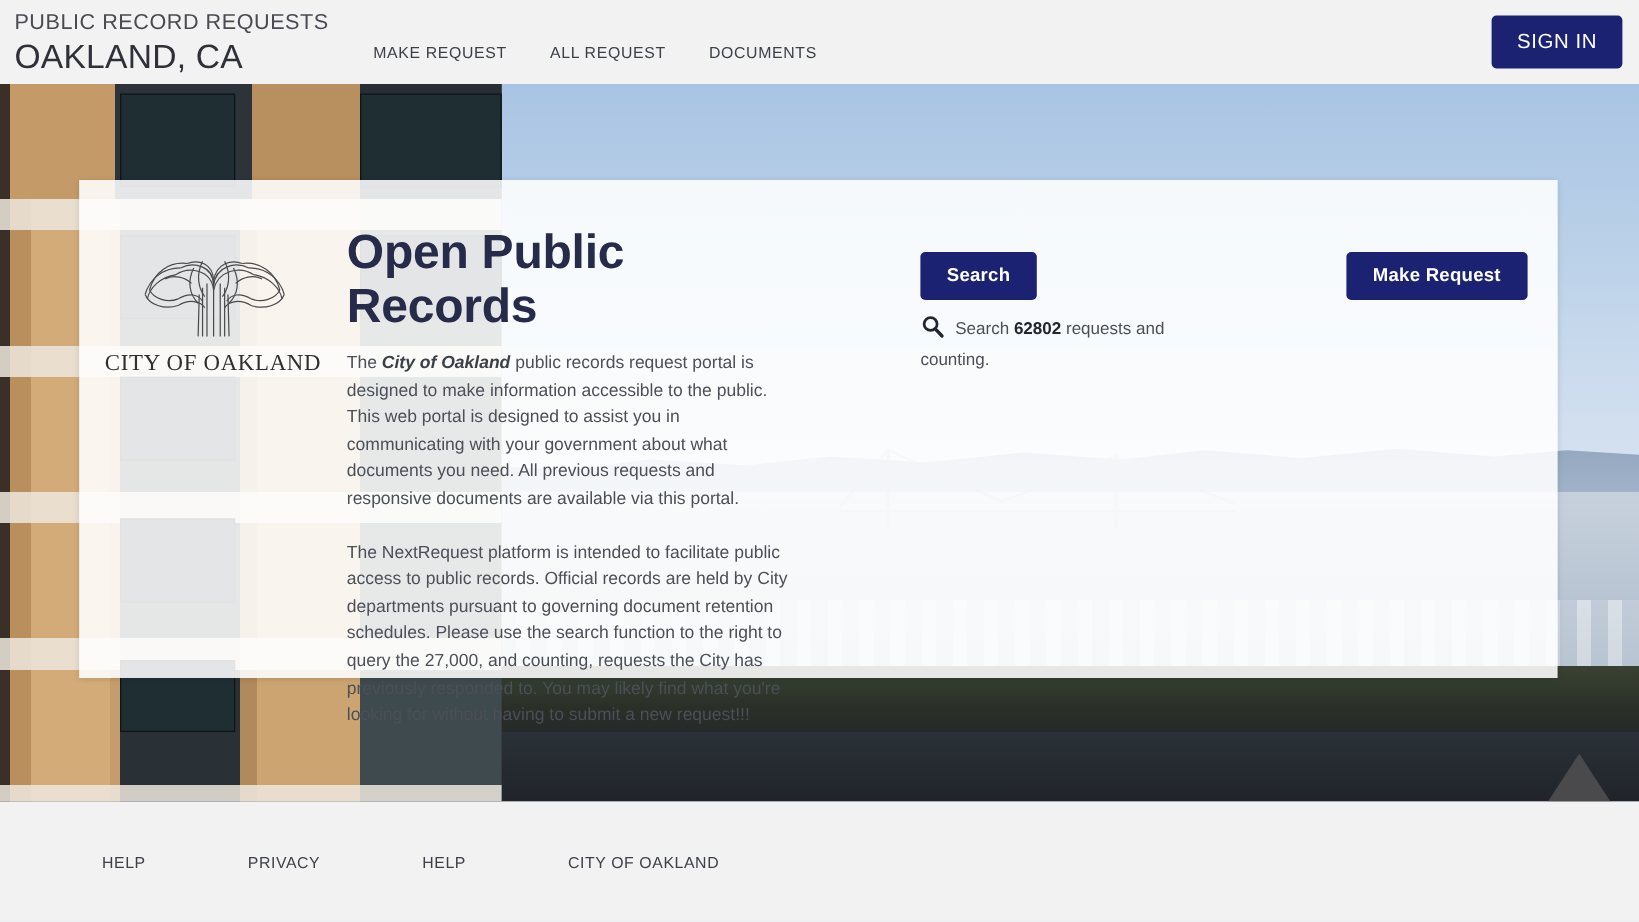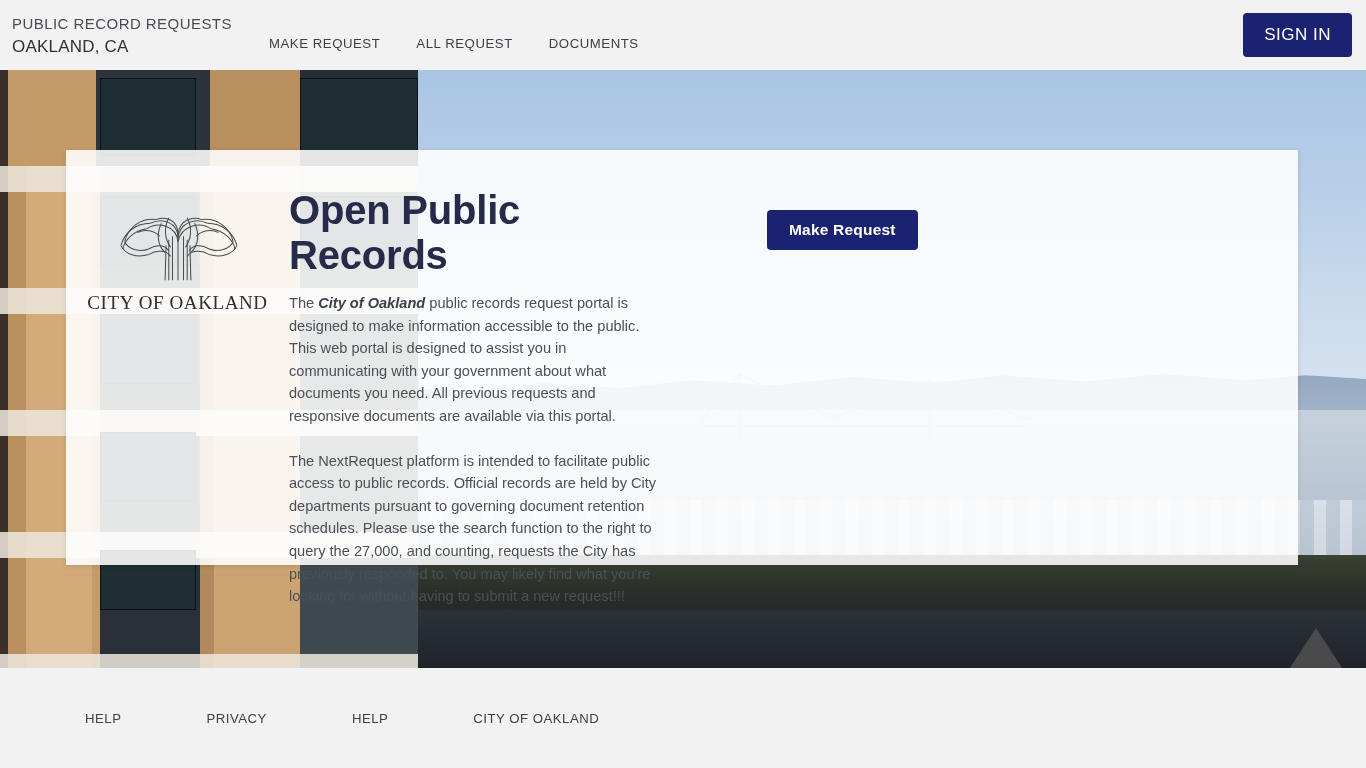--- a/index.html
+++ b/index.html
@@ -16,27 +16,27 @@
   .header {
     position: relative;
     height: 70px;
     background: #f2f2f3;
     display: flex;
     align-items: center;
     padding: 0 14px 0 12px;
   }
   .brand { display: flex; flex-direction: column; justify-content: center; line-height: 1; }
   .brand-eyebrow {
-    font-size: 15px;
+    font-size: 18px;
     letter-spacing: .45px;
     color: #4a4a52;
     margin-bottom: 7px;
   }
   .brand-title {
-    font-size: 17px;
+    font-size: 28px;
     letter-spacing: .2px;
     color: #2f3038;
     font-weight: 400;
   }
   .nav {
     display: flex;
     align-items: center;
     margin-left: 37px;
     padding-top: 16px;
   }
@@ -370,20 +370,31 @@
     </div>
 
     <div class="card-mid">
       <h1 class="card-title">Open Public Records</h1>
       <p class="card-p"><span>The </span><em>City of Oakland</em><span> public records request portal is designed to make information accessible to the public.  This web portal is designed to assist you in communicating with your government about what documents you need. All previous requests and responsive documents are available via this portal.</span></p>
       <p class="card-p">The NextRequest platform is intended to facilitate public access to public records. Official records are held by City departments pursuant to governing document retention schedules. Please use the search function to the right to query the 27,000, and counting, requests the City has previously responded to. You may likely find what you're looking for without having to submit a new request!!!</p>
     </div>
 
     <div class="card-right">
 
+      <div class="action">
+        <button class="action-btn">Search</button>
+        <span class="action-desc">
+          <span class="ico">
+            <svg width="20" height="20" viewBox="0 0 20 20">
+              <circle cx="8.5" cy="8" r="5.4" fill="none" stroke="#23262f" stroke-width="2.3"></circle>
+              <line x1="12.6" y1="12.2" x2="18" y2="18" stroke="#23262f" stroke-width="2.8" stroke-linecap="round"></line>
+            </svg>
+          </span><span>Search </span><b>62802</b><span> requests and counting.</span>
+        </span>
+      </div>
 
       <div class="action">
         <button class="action-btn">Make Request</button>
       </div>
 
     </div>
   </div>
 </div>
 
 <div class="footer">

